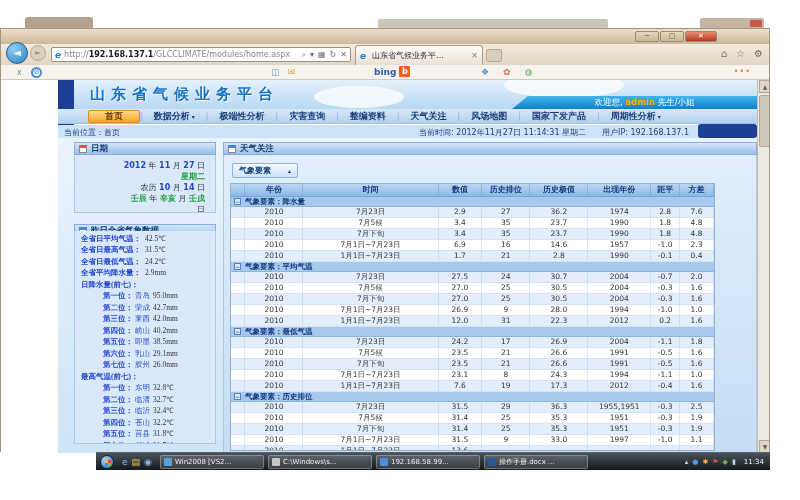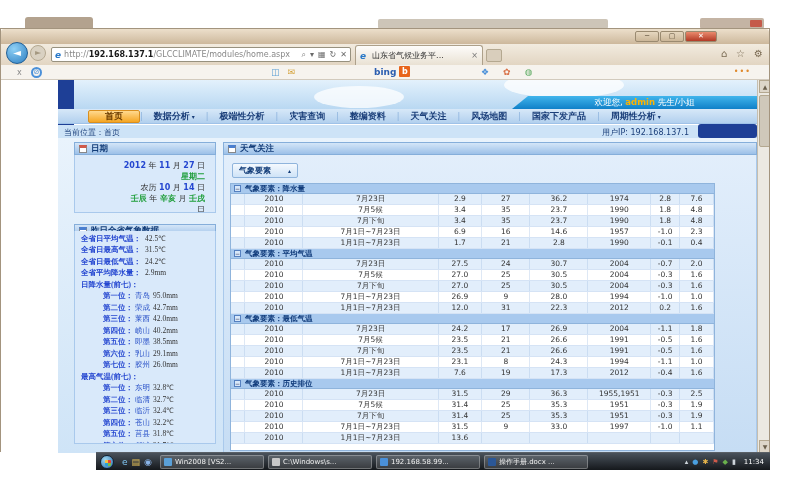--- a/index.html
+++ b/index.html
@@ -182,20 +182,21 @@
         </span>
       <span class="addon-more">•••</span>
     </div>
 
     <div class="page">
       <div class="navy"></div>
 
       <div class="banner">
         <div class="cloud" style="left:240px;top:6px;width:90px;height:22px;"></div>
         <div class="cloud" style="left:430px;top:-8px;width:120px;height:26px;"></div>
+        <div class="banner-title">山东省气候业务平台</div>
         <div class="welcome"><span>欢迎您, </span><span class="w-user">admin</span><span> 先生/小姐</span></div>
       </div>
 
       <div class="navbar">
           <span class="navtab active">首页</span>
           <span class="navsep">|</span>
           <span class="navtab">数据分析<span class="navarrow">▾</span></span>
           <span class="navsep">|</span>
           <span class="navtab">极端性分析</span>
           <span class="navsep">|</span>
@@ -208,20 +209,21 @@
           <span class="navtab">风场地图</span>
           <span class="navsep">|</span>
           <span class="navtab">国家下发产品</span>
           <span class="navsep">|</span>
           <span class="navtab">周期性分析<span class="navarrow">▾</span></span>
         </div>
 
       <div class="crumb">
         <span class="crumb-left">当前位置：首页</span>
         <span class="crumb-right">
+          <span>当前时间: 2012年11月27日 11:14:31 星期二</span>
           <span>用户IP: 192.168.137.1</span>
         </span>
       </div>
       <div class="pill"></div>
 
       <div class="content">
 
         <div class="phead" style="left:16px;top:4px;width:142px;">
           <span class="phicon"></span>
           <span>日期</span>
@@ -326,20 +328,31 @@
         <div class="phead" style="left:165px;top:4px;width:534px;">
           <span class="phicon blue"></span>
           <span>天气关注</span>
         </div>
         <div class="pbody" style="left:165px;top:17px;width:534px;height:298px;background:linear-gradient(180deg,#e2eefb,#c6ddf4);">
           <div class="filterbtn">
             <span>气象要素</span>
             <span class="farrow">▴</span>
           </div>
           <div class="table" id="main-table">
+              <div class="thead">
+                <span class="th" style="width: 3%;"></span>
+                <span class="th" style="width: 12%;">年份</span>
+                <span class="th" style="width: 28%;">时间</span>
+                <span class="th" style="width: 9%;">数值</span>
+                <span class="th" style="width: 10%;">历史排位</span>
+                <span class="th" style="width: 12%;">历史极值</span>
+                <span class="th" style="width: 13%;">出现年份</span>
+                <span class="th" style="width: 6%;">距平</span>
+                <span class="th" style="width: 7%;">方差</span>
+              </div>
               <div class="grow">
                 <span class="gbox">−</span>
                 <span class="gname">气象要素：降水量</span>
               </div>
               <div class="trow alt">
                 <span class="td" style="width: 3%;"></span>
                 <span class="td" style="width: 12%;">2010</span>
                 <span class="td" style="width: 28%;">7月23日</span>
                 <span class="td" style="width: 9%;">2.9</span>
                 <span class="td" style="width: 10%;">27</span>

